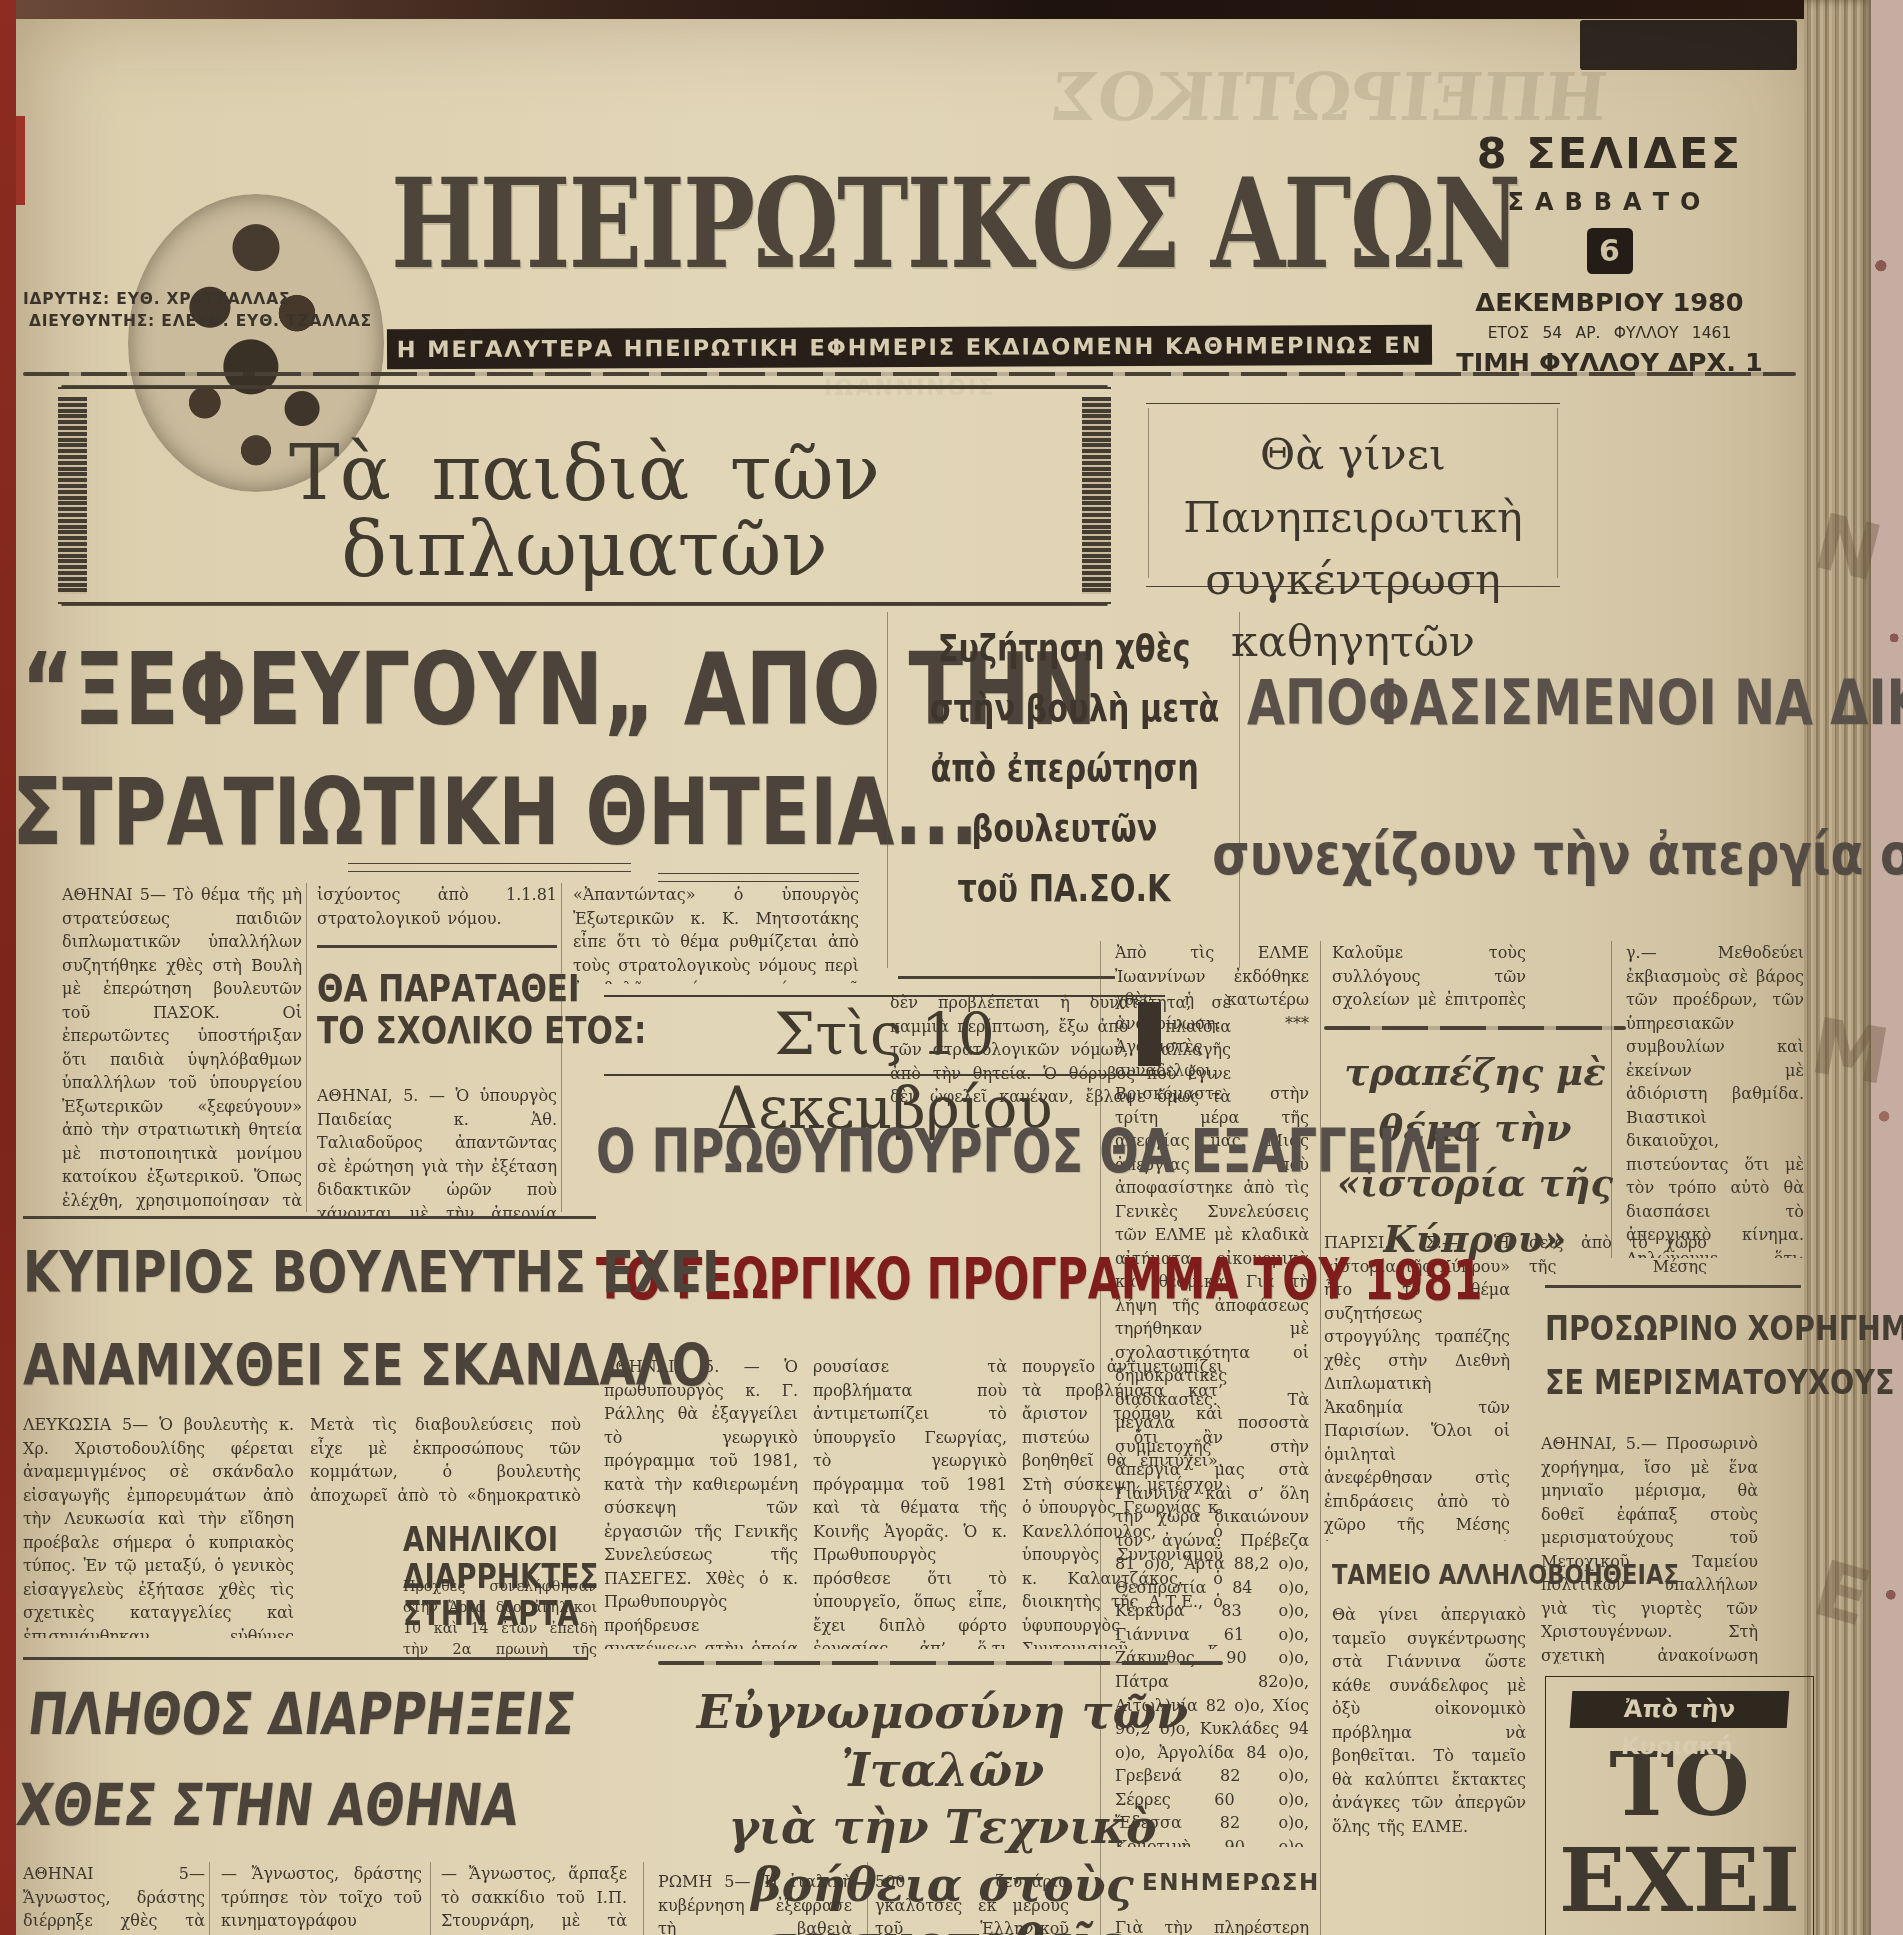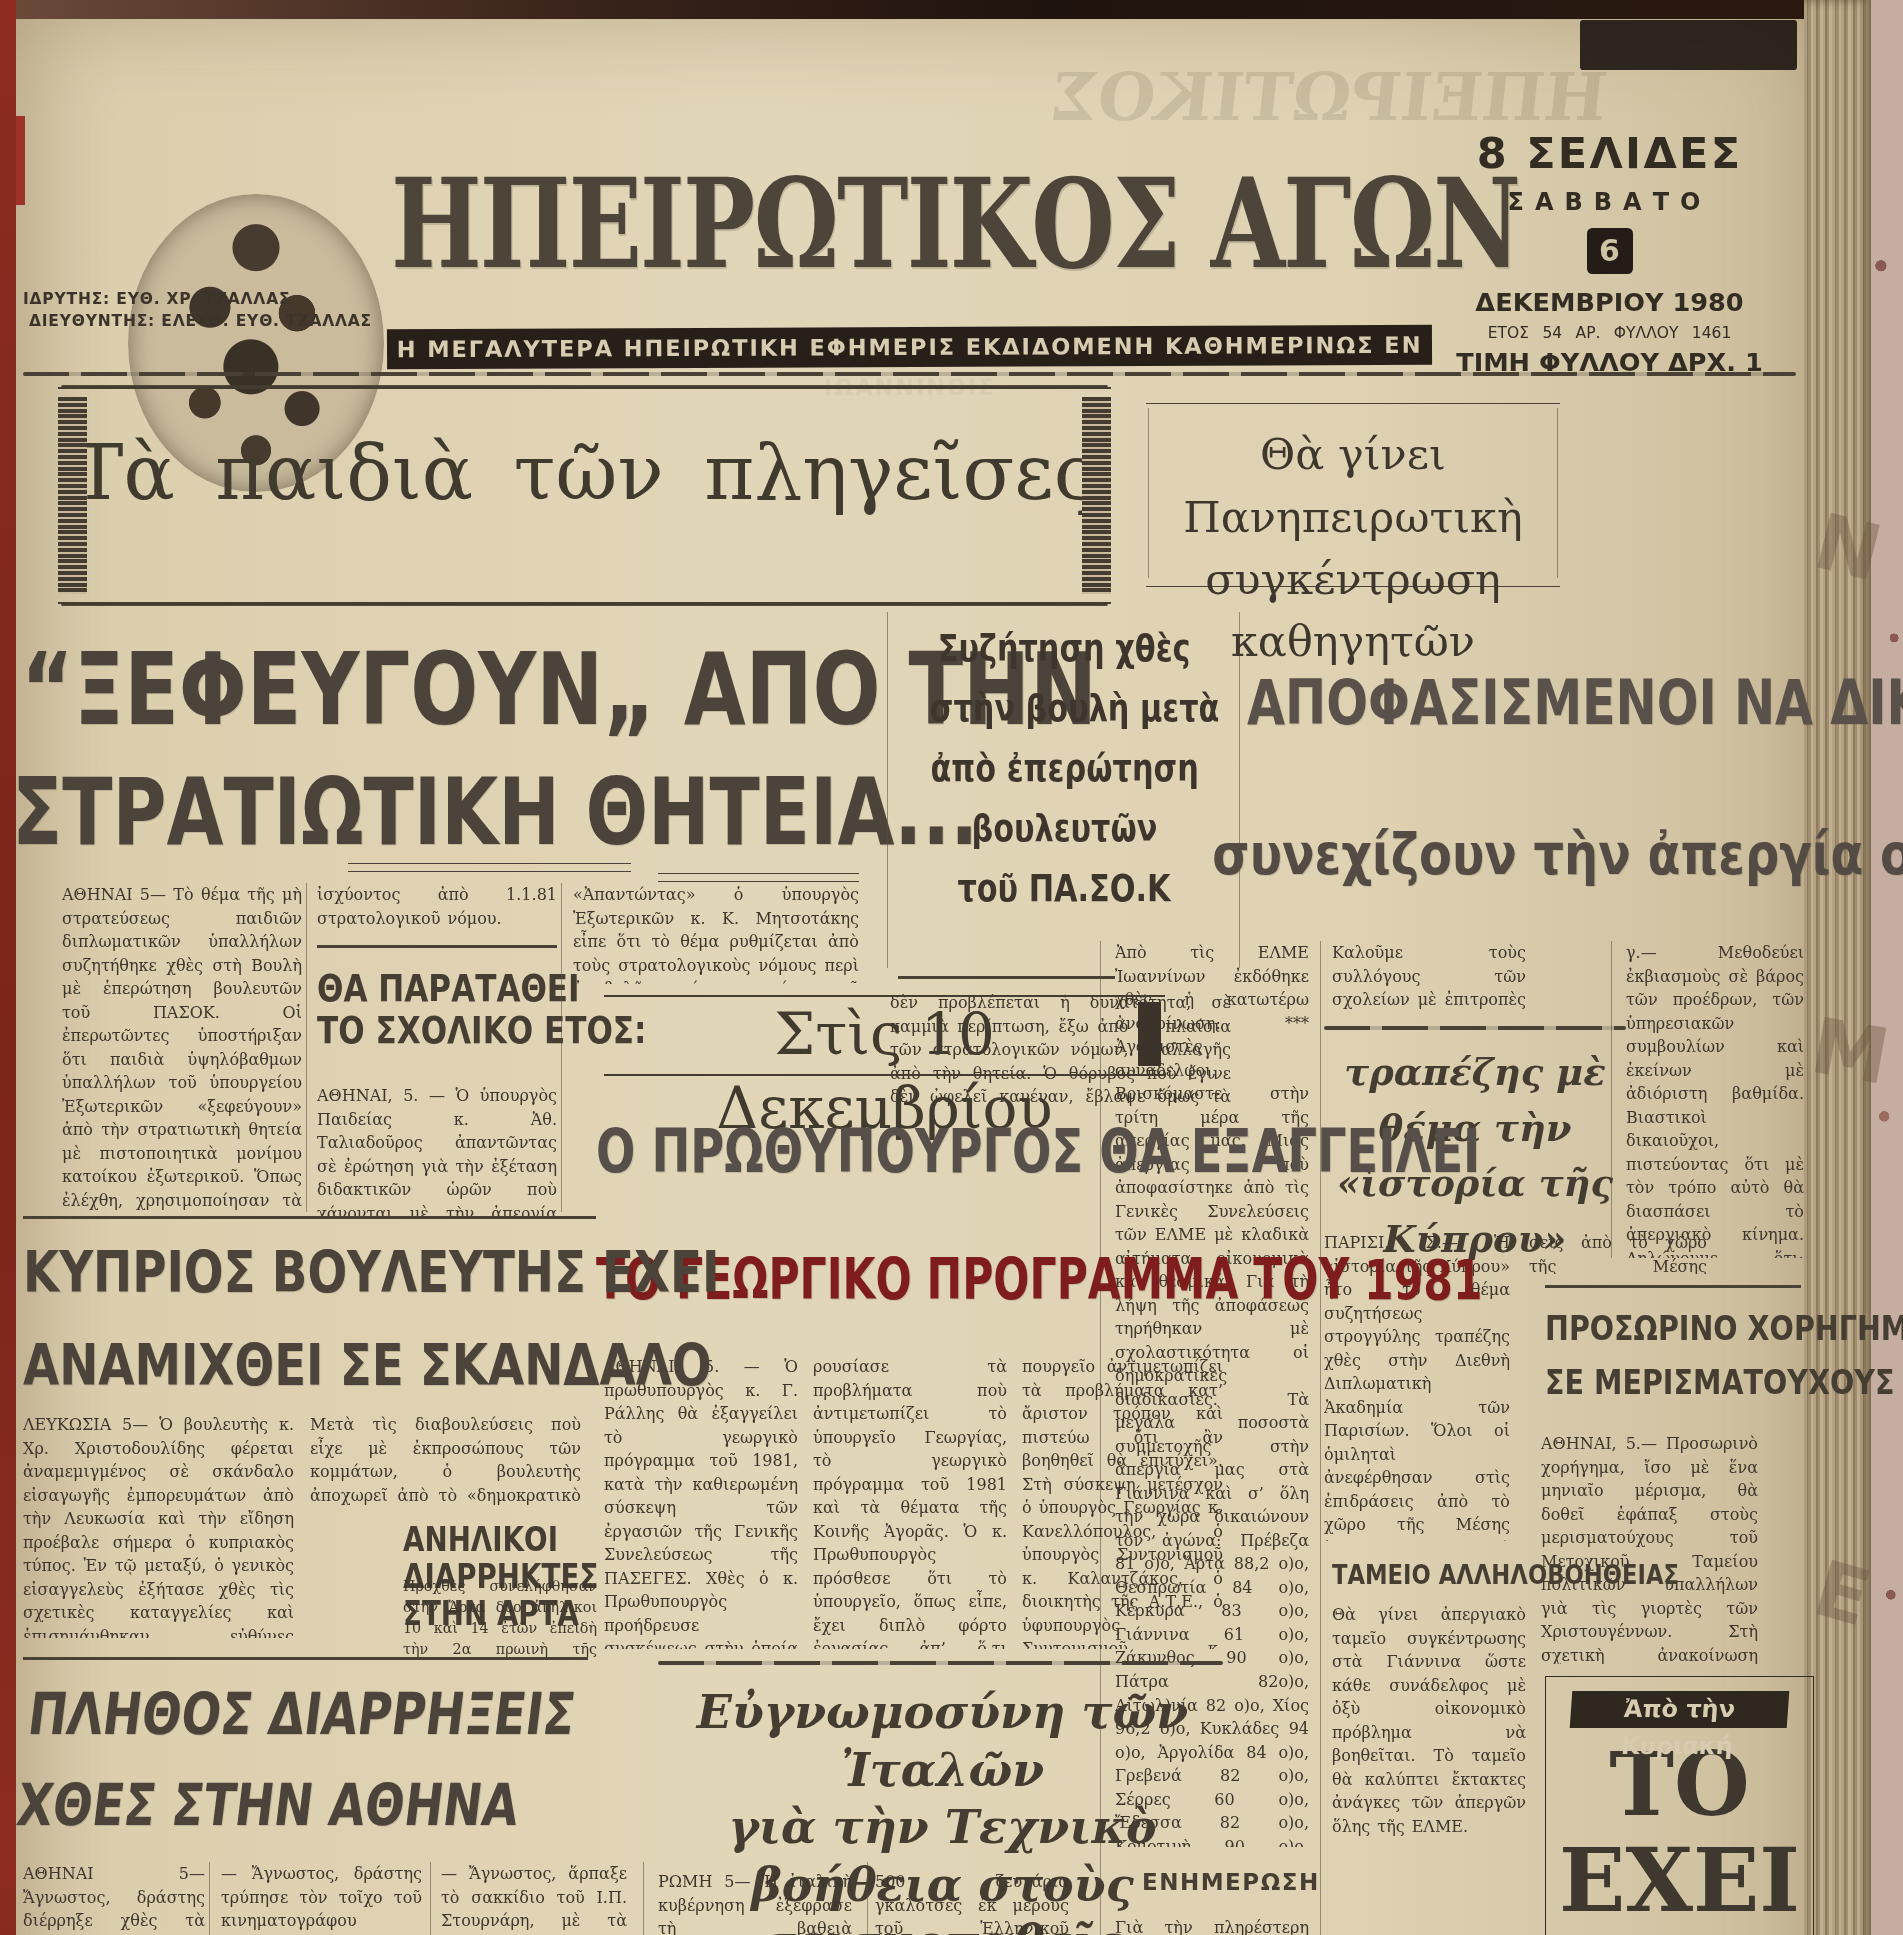--- a/index.html
+++ b/index.html
@@ -89,21 +89,21 @@
        font:700 30px/46px 'DejaVu Sans',sans-serif;border-radius:5.4px;">6</div>
   <div class="sans" style="font-weight:700;font-size:25.6px;margin-top:13px;">ΔΕΚΕΜΒΡΙΟΥ 1980</div>
   <div class="sans" style="font-weight:400;font-size:15.5px;margin-top:7px;word-spacing:8.5px;">ΕΤΟΣ 54   ΑΡ. ΦΥΛΛΟΥ 1461</div>
   <div class="sans" style="font-weight:900;font-size:25.6px;margin-top:5.4px;">ΤΙΜΗ ΦΥΛΛΟΥ ΔΡΧ. 1</div>
 </div>
 <div class="abs wavy" style="left:23px;top:372px;width:1773px;"></div>
 
 <div class="abs kickerbox" style="left:58px;top:387px;width:1053px;height:213px;">
   <div class="abs sidebar-hatch" style="left:0;top:7.7px;height:197px;"></div>
   <div class="abs sidebar-hatch" style="right:0;top:7.7px;height:197px;"></div>
-  <div style="text-align:center;padding-top:46px;font:400 76px/1 'DejaVu Serif',serif;color:#413a2f;word-spacing:16.3px;">Τὰ παιδιὰ τῶν πληγεῖσες</div>
+  <div style="text-align:center;padding-top:46px;font:400 76px/1 'DejaVu Serif',serif;color:#413a2f;word-spacing:16.3px;">Τὰ παιδιὰ τῶν διπλωματῶν</div>
 </div>
 <div class="abs" style="left:21px;top:631px;width:1014px;">
   <span class="sans worn" style="font-weight:900;font-size:100px;"><span class="cond" style="transform:scaleX(.8);">“ΞΕΦΕΥΓΟΥΝ„ ΑΠΟ ΤΗΝ</span></span>
 </div>
 <div class="abs" style="left:11.6px;top:759px;width:929px;">
   <span class="sans worn" style="font-weight:900;font-size:92px;"><span class="cond" style="transform:scaleX(.8);">ΣΤΡΑΤΙΩΤΙΚΗ ΘΗΤΕΙΑ...</span></span>
 </div>
 <div class="abs hr2" style="left:348px;top:863px;width:283px;"></div>
 <div class="abs hr2" style="left:658px;top:873px;width:201px;"></div>
 

